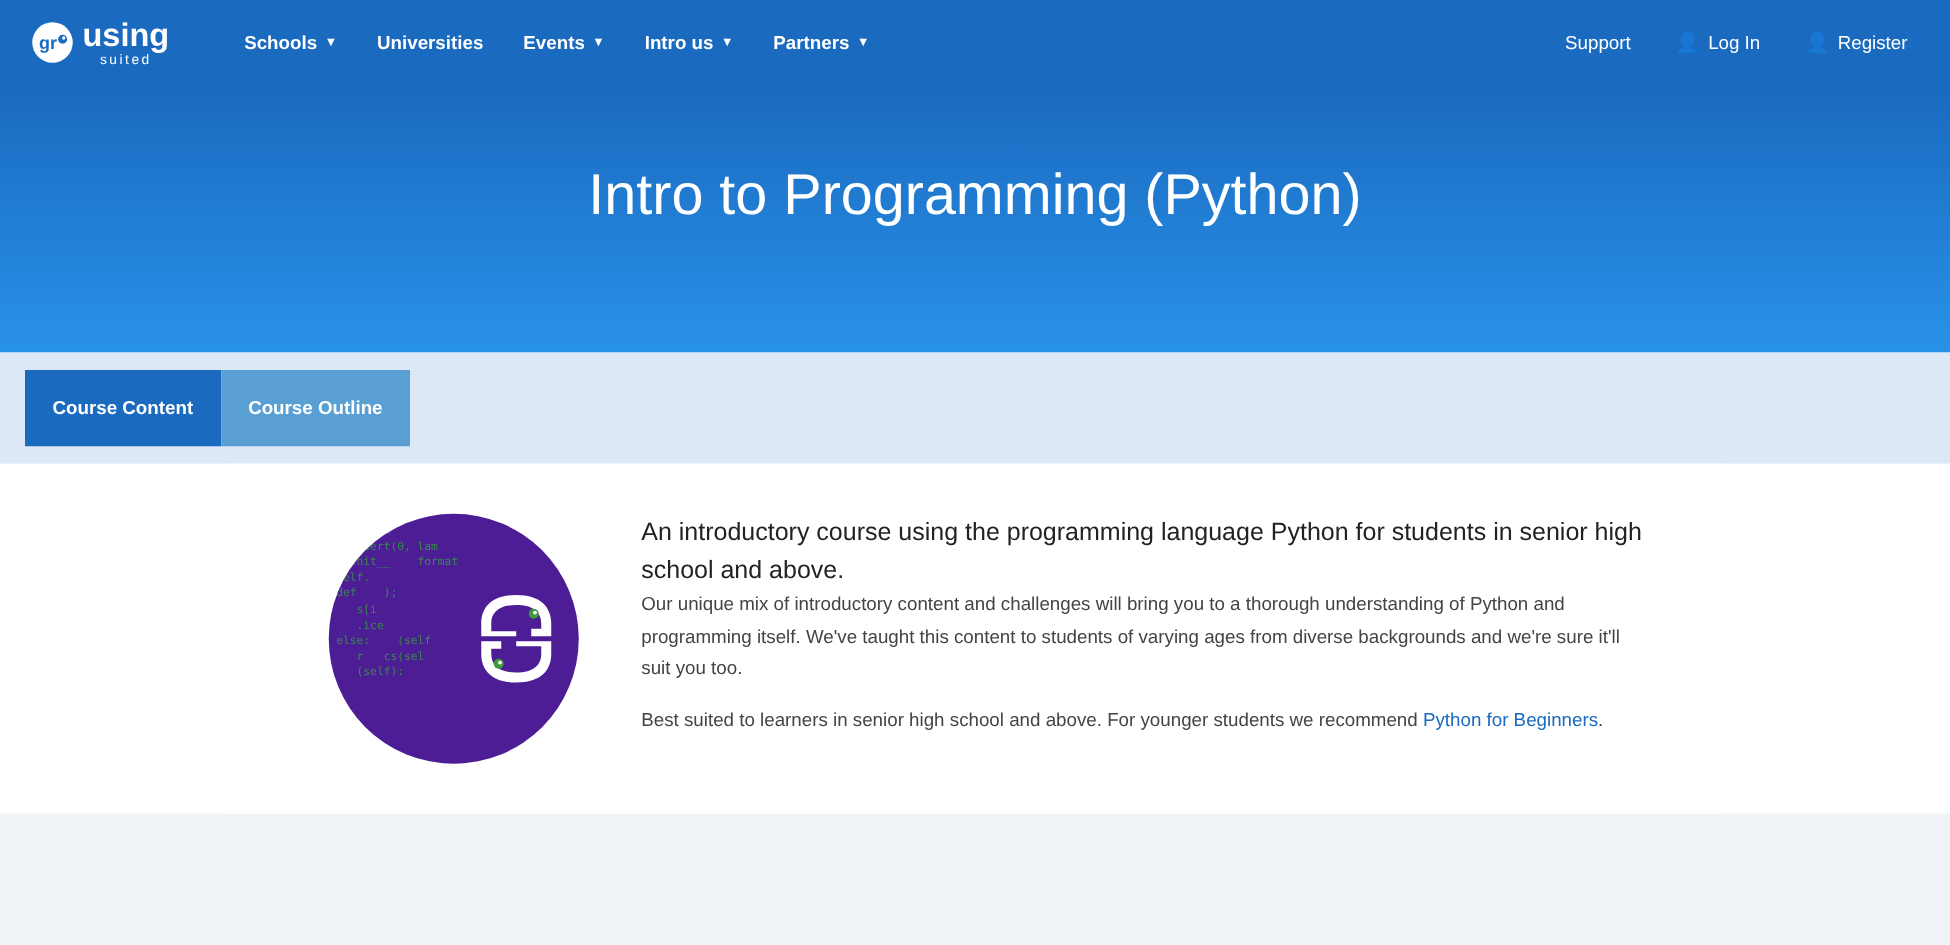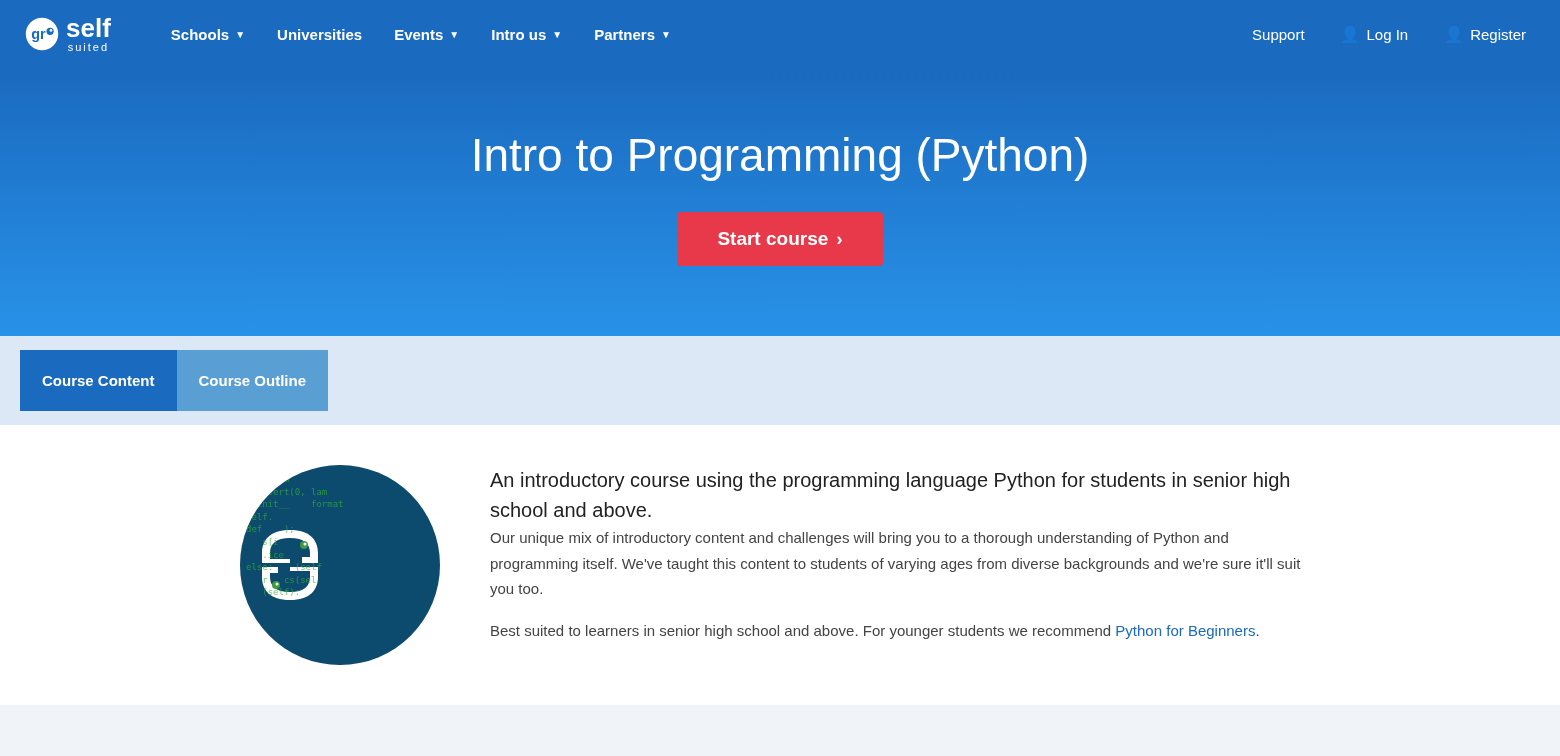--- a/index.html
+++ b/index.html
@@ -136,26 +136,27 @@
       max-width: 1200px;
       margin: 0 auto;
     }
 
     
     .python-logo {
       width: 200px;
       height: 200px;
       min-width: 200px;
       border-radius: 50%;
-      background: #0c4a6e;
-      display: flex;
-      align-items: center;
-      justify-content: flex-start;
+      background: #4c1d95;
+      display: flex;
+      align-items: center;
+      justify-content: flex-end;
       position: relative;
       overflow: hidden;
+      margin-left: 23px;
     }
 
     
     .code-bg {
       position: absolute;
       color: rgba(50,180,50,0.7);
       font-family: monospace;
       font-size: 9px;
       line-height: 1.4;
       top: 8px;
@@ -197,21 +198,21 @@
 <nav>
   <a class="nav-logo" href="#">
     <svg class="logo-icon" viewBox="0 0 40 40">
       <circle cx="20" cy="20" r="18" fill="white"></circle>
       <text x="8" y="26" font-size="16" font-weight="bold" fill="#1a6abf" font-family="Arial">gr</text>
 
       <circle cx="29" cy="17" r="4" fill="#1a6abf"></circle>
       <circle cx="30" cy="16" r="1.5" fill="white"></circle>
     </svg>
     <div>
-      <span class="logo-text">self</span>
+      <span class="logo-text">using</span>
       <span class="logo-sub">suited</span>
     </div>
   </a>
 
   <div class="nav-links">
     <a class="nav-item">
       <span>Schools</span>
       <span class="nav-chevron">▼</span>
     </a>
     <a class="nav-item">
@@ -241,24 +242,20 @@
     </a>
     <a class="nav-right-item">
       <span style="font-size:16px;">👤</span>
       <span>Register</span>
     </a>
   </div>
 </nav>
 
 <div class="hero">
   <h1 class="hero-title">Intro to Programming (Python)</h1>
-  <button class="hero-btn">
-    <span>Start course</span>
-    <span>›</span>
-  </button>
 </div>
 
 <div class="tabs-bar">
   <button class="tab-btn active">
     <span>Course Content</span>
   </button>
   <button class="tab-btn inactive">
     <span>Course Outline</span>
   </button>
 </div>

